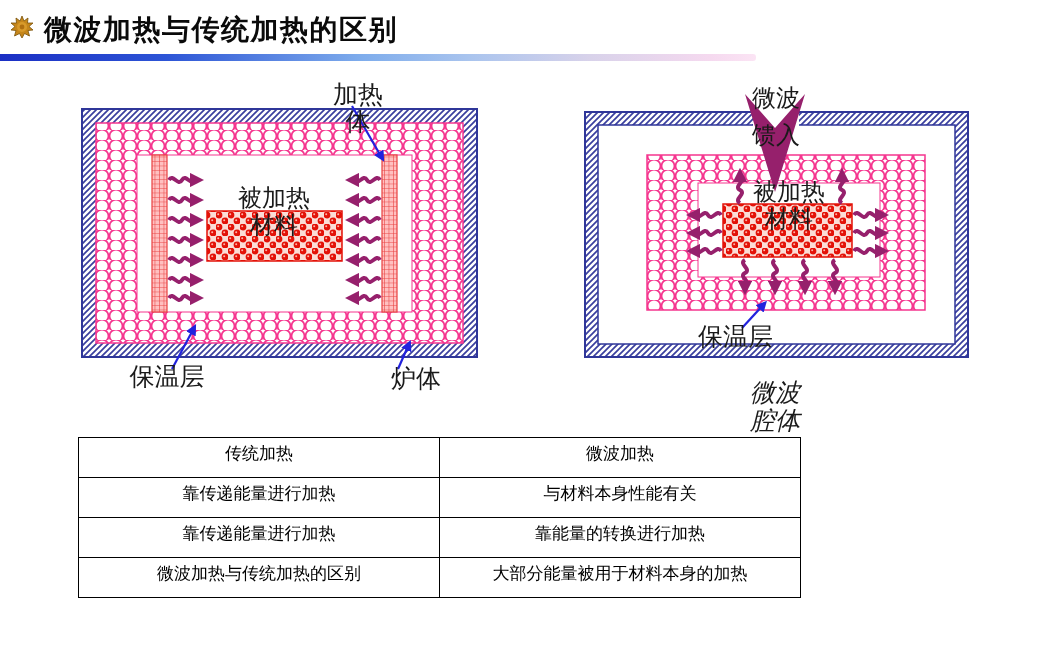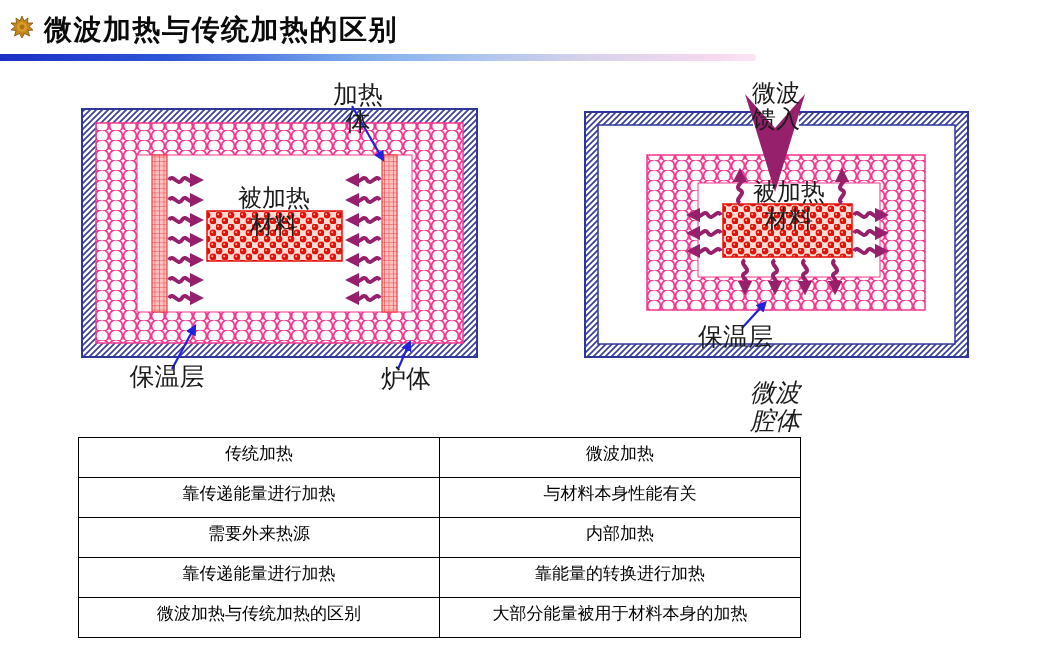--- a/index.html
+++ b/index.html
@@ -23,22 +23,22 @@
   .diagram svg{position:absolute;left:0;top:0;}
   .dlabel{
     position:absolute;z-index:5;font-size:25px;line-height:27px;color:#1a1a1a;
     text-align:center;word-break:break-all;
   }
   .d-left{left:60px;top:80px;width:440px;height:320px;}
   .d-right{left:570px;top:80px;width:420px;height:350px;}
   .lbl-heater{left:243px;top:1px;width:62px;margin-left:24px;}
   .lbl-matL{left:174px;top:105px;width:80px;font-size:24px;line-height:27px;}
   .lbl-insL{left:62px;top:283px;width:90px;}
-  .lbl-furnace{left:311px;top:285px;width:70px;}
-  .lbl-feed{left:177px;top:0px;width:58px;font-size:24px;line-height:26px;}
+  .lbl-furnace{left:311px;top:285px;width:70px;text-align:right;}
+  .lbl-feed{left:177px;top:0px;width:58px;font-size:24px;line-height:37px;}
   .lbl-matR{left:181px;top:99px;width:76px;font-size:24px;line-height:27px;}
   .lbl-insR{left:128px;top:243px;width:90px;text-align:left;}
   .lbl-cavity{left:175px;top:299px;width:60px;line-height:28px;font-style:italic;}
   
   .cmp{
     position:absolute;left:78px;top:437px;width:723px;border-collapse:collapse;table-layout:fixed;
   }
   .cmp td{
     border:1.4px solid #000;height:40px;vertical-align:top;text-align:center;
     font-size:17px;padding:4px 2px 0 2px;box-sizing:border-box;
@@ -195,24 +195,20 @@
     <tbody>
       <tr>
         <td>传统加热</td>
         <td>微波加热</td>
       </tr>
       <tr>
         <td>靠传递能量进行加热</td>
         <td>与材料本身性能有关</td>
       </tr>
       <tr>
-        <td>需要外来热源</td>
-        <td>内部加热</td>
-      </tr>
-      <tr>
         <td>靠传递能量进行加热</td>
         <td>靠能量的转换进行加热</td>
       </tr>
       <tr>
         <td>微波加热与传统加热的区别</td>
         <td>大部分能量被用于材料本身的加热</td>
       </tr>
     </tbody>
   </table>
 

